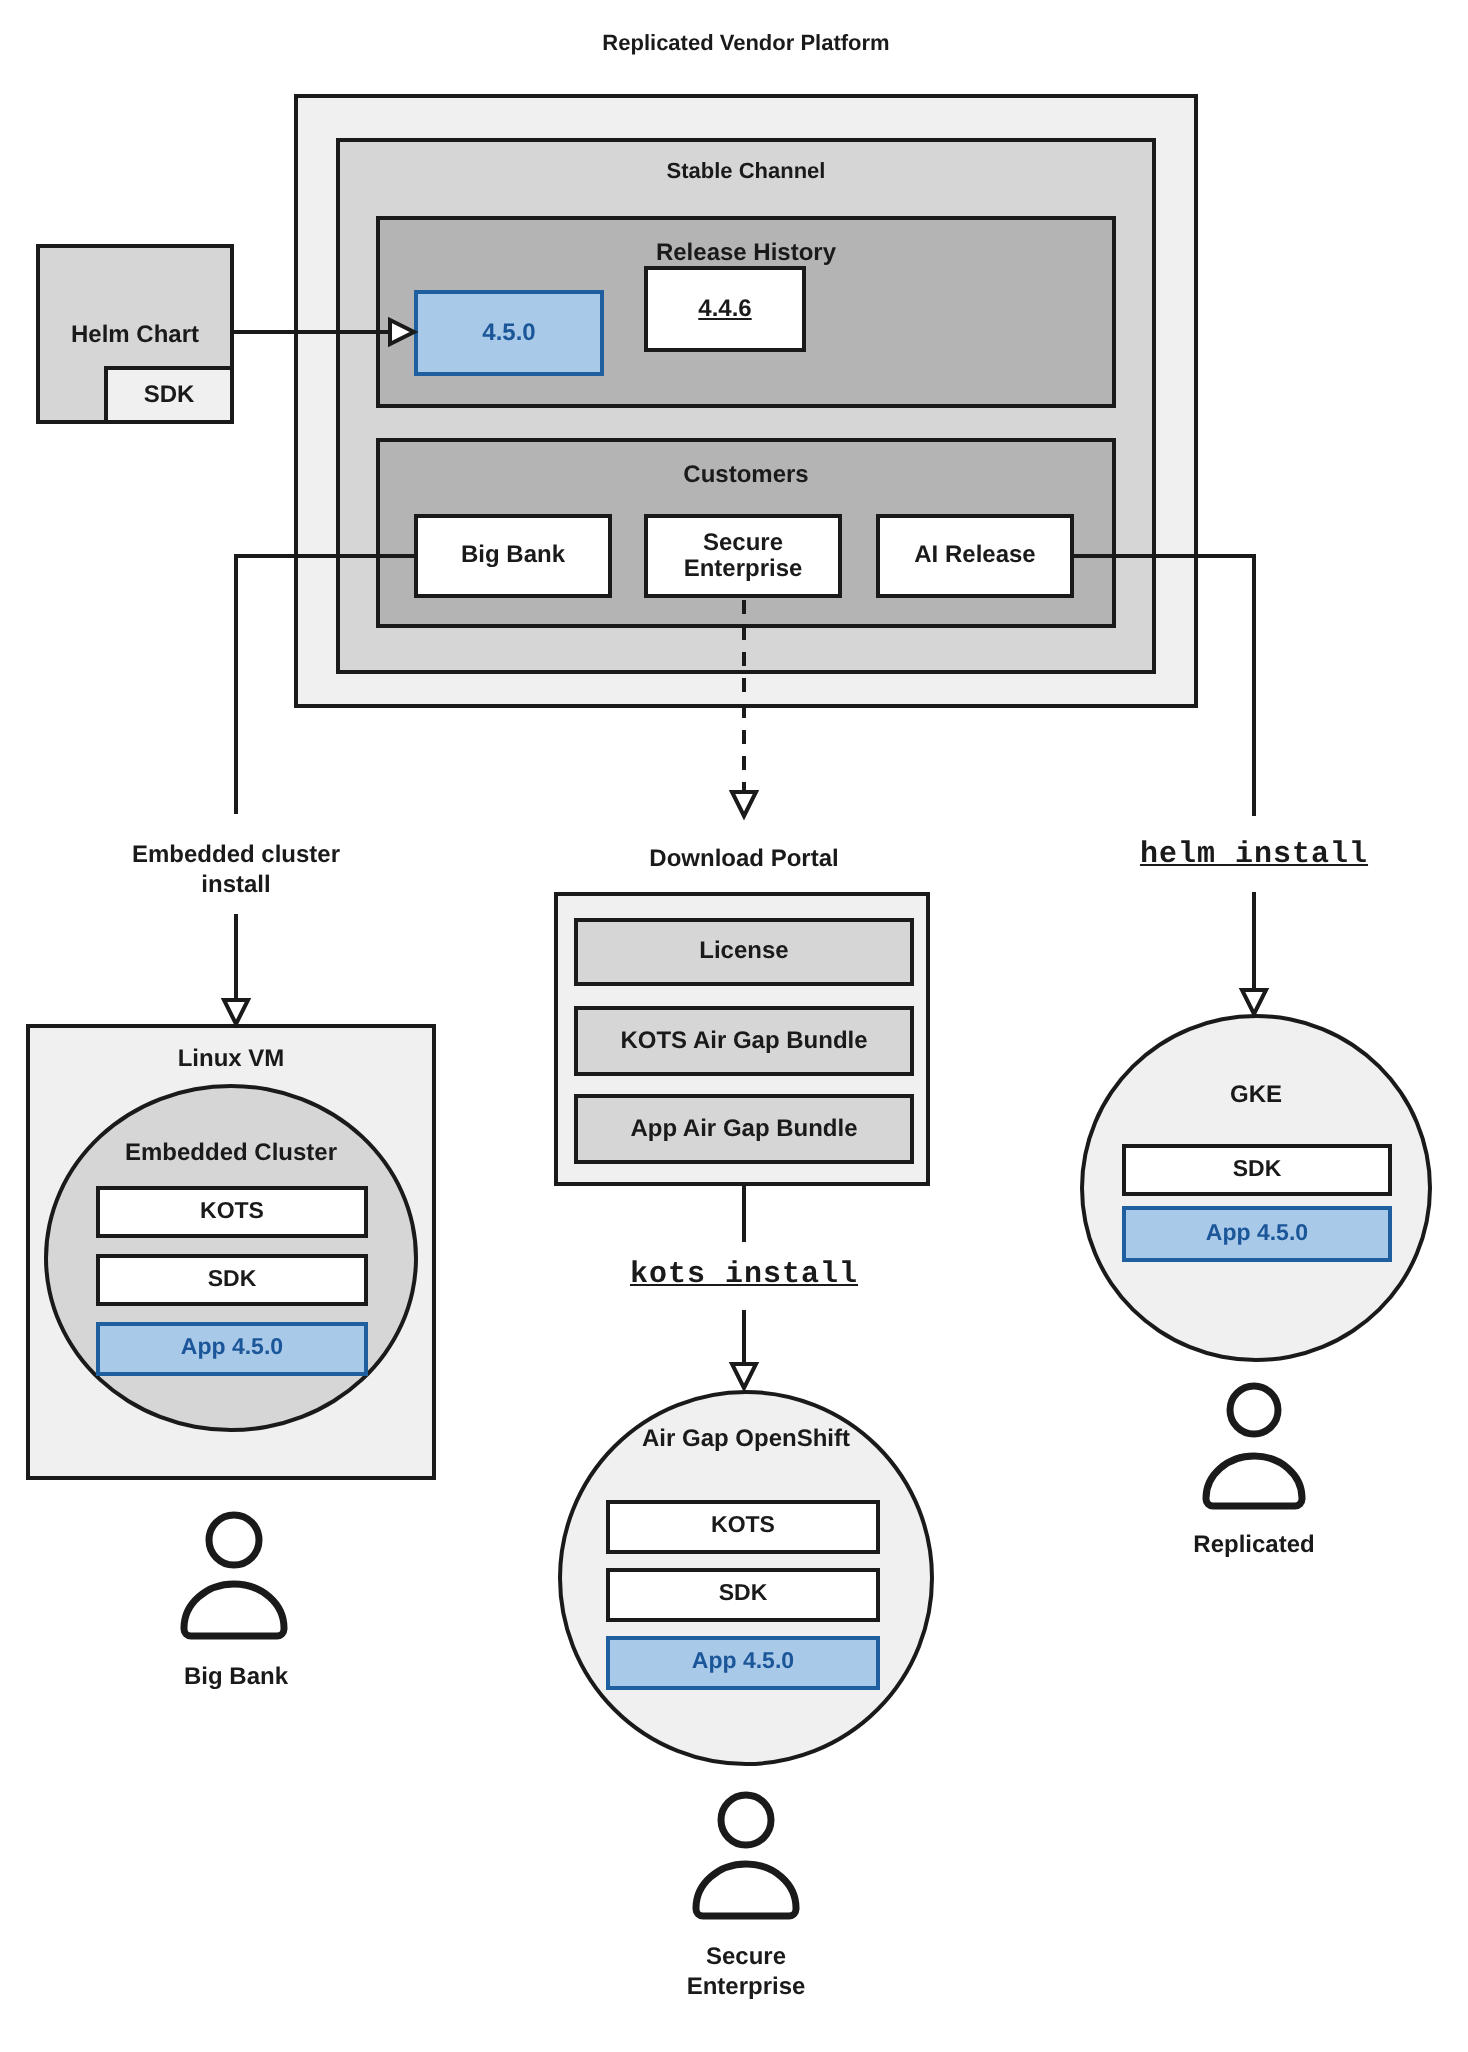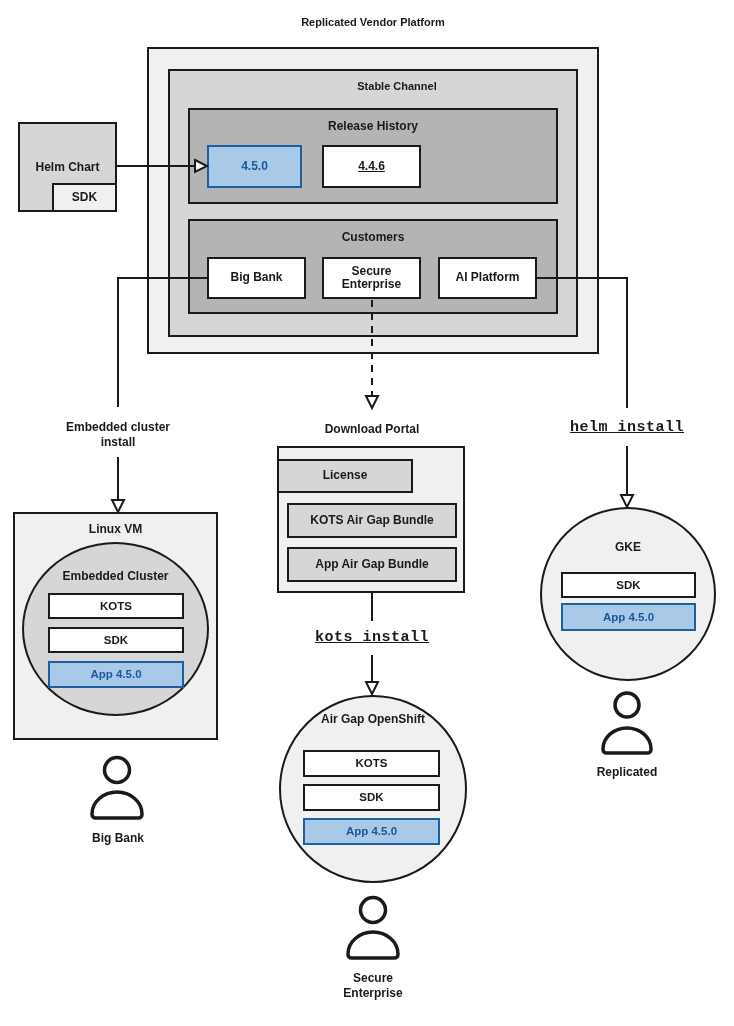--- a/index.html
+++ b/index.html
@@ -23,45 +23,45 @@
 </head>
 <body>
 
 <div class="canvas">
 
   <div class="lbl fs125" style="left:147px;top:16px;width:452px;">Replicated Vendor Platform</div>
 
   <div class="box" style="left:147px;top:47px;width:452px;height:307px;background:var(--gray-light);"></div>
 
   <div class="box" style="left:168px;top:69px;width:410px;height:268px;background:var(--gray-mid);"></div>
-  <div class="lbl fs125" style="left:168px;top:80px;width:410px;margin-left:24px;">Stable Channel</div>
+  <div class="lbl fs125" style="left:168px;top:80px;width:410px;">Stable Channel</div>
 
   <div class="box" style="left:188px;top:108px;width:370px;height:96px;background:var(--gray-dark);"></div>
   <div class="lbl fs12" style="left:188px;top:119px;width:370px;">Release History</div>
   <div class="cell blue fs12" style="left:207px;top:145px;width:95px;height:43px;">4.5.0</div>
-  <div class="cell fs12" style="left:322px;top:145px;width:99px;height:43px;text-decoration:underline;">4.4.6</div>
+  <div class="cell fs12" style="left:322px;top:133px;width:81px;height:43px;text-decoration:underline;">4.4.6</div>
 
   <div class="box" style="left:188px;top:219px;width:370px;height:95px;background:var(--gray-dark);"></div>
   <div class="lbl fs12" style="left:188px;top:230px;width:370px;">Customers</div>
   <div class="cell fs12" style="left:207px;top:257px;width:99px;height:42px;">Big Bank</div>
   <div class="cell fs12" style="left:322px;top:257px;width:99px;height:42px;">Secure Enterprise</div>
-  <div class="cell fs12" style="left:438px;top:257px;width:99px;height:42px;">AI Platform</div>
+  <div class="cell fs12" style="left:438px;top:257px;width:99px;height:42px;">AI Release</div>
 
   <div class="box" style="left:18px;top:122px;width:99px;height:90px;background:var(--gray-mid);"></div>
   <div class="lbl fs12" style="left:18px;top:160px;width:99px;">Helm Chart</div>
   <div class="cell fs12" style="left:52px;top:183px;width:65px;height:29px;background:var(--gray-light);">SDK</div>
 
   <div class="lbl fs12" style="left:58px;top:420px;width:120px;">Embedded cluster
 install</div>
   <div class="lbl mono" style="left:292px;top:629px;width:160px;">kots install</div>
   <div class="lbl mono" style="left:547px;top:419px;width:160px;">helm install</div>
 
   <div class="lbl fs12" style="left:302px;top:422px;width:140px;">Download Portal</div>
   <div class="box" style="left:277px;top:446px;width:188px;height:147px;background:var(--gray-light);"></div>
-  <div class="cell fs12" style="left:277px;top:459px;width:136px;height:34px;background:var(--gray-mid);">License</div>
+  <div class="cell fs12" style="left:287px;top:459px;width:170px;height:34px;background:var(--gray-mid);">License</div>
   <div class="cell fs12" style="left:287px;top:547px;width:170px;height:35px;background:var(--gray-mid);">App Air Gap Bundle</div>
   <div class="cell fs12" style="left:287px;top:503px;width:170px;height:35px;background:var(--gray-mid);">KOTS Air Gap Bundle</div>
 
   <div class="box" style="left:13px;top:512px;width:205px;height:228px;background:var(--gray-light);"></div>
   <div class="lbl fs12" style="left:13px;top:522px;width:205px;">Linux VM</div>
   <div class="box circle" style="left:22px;top:542px;width:187px;height:174px;background:var(--gray-mid);"></div>
   <div class="lbl fs12" style="left:22px;top:569px;width:187px;">Embedded Cluster</div>
   <div class="cell fs115" style="left:48px;top:593px;width:136px;height:26px;">KOTS</div>
   <div class="cell fs115" style="left:48px;top:627px;width:136px;height:26px;">SDK</div>
   <div class="cell blue fs115" style="left:48px;top:661px;width:136px;height:27px;">App 4.5.0</div>

